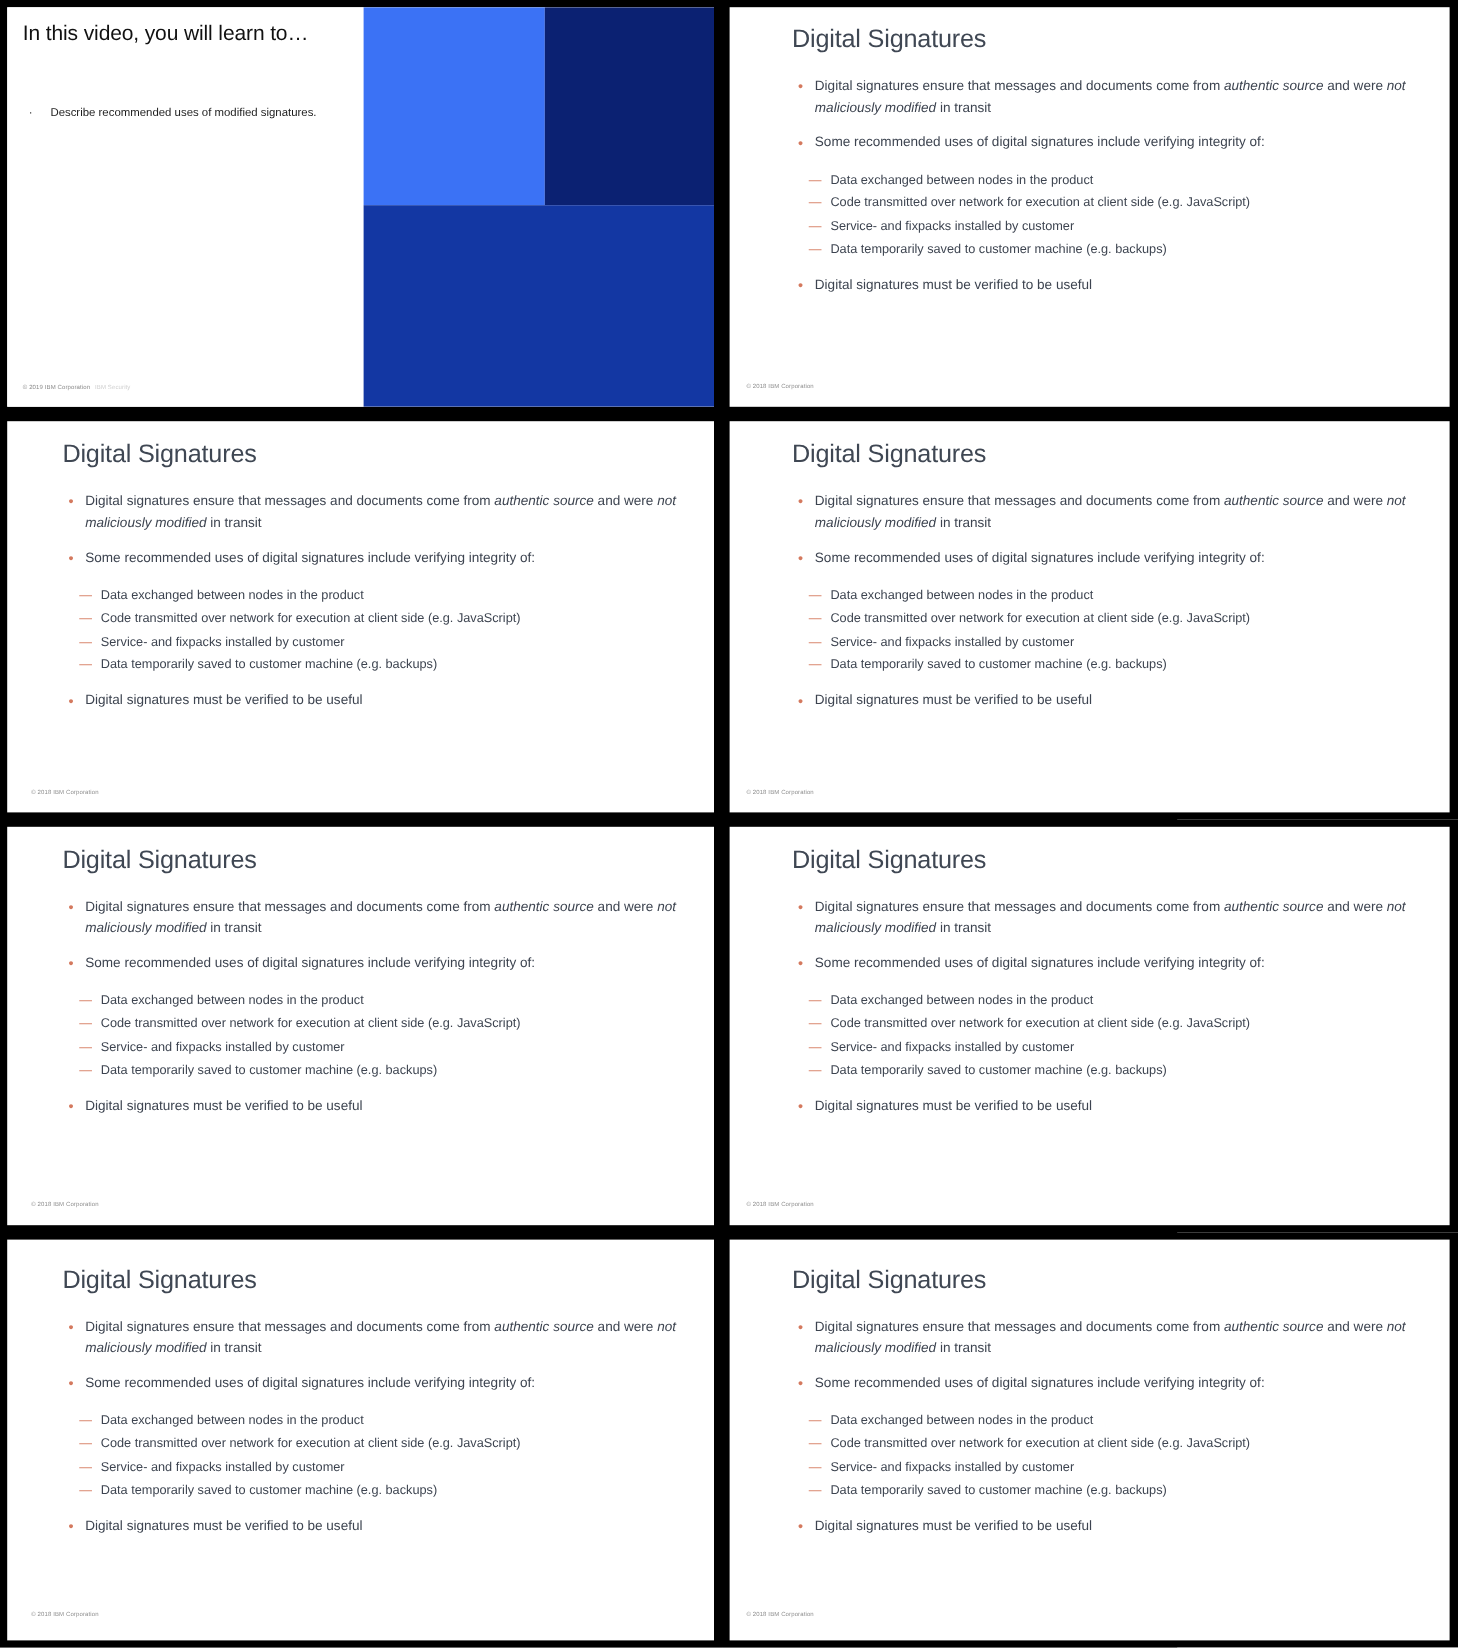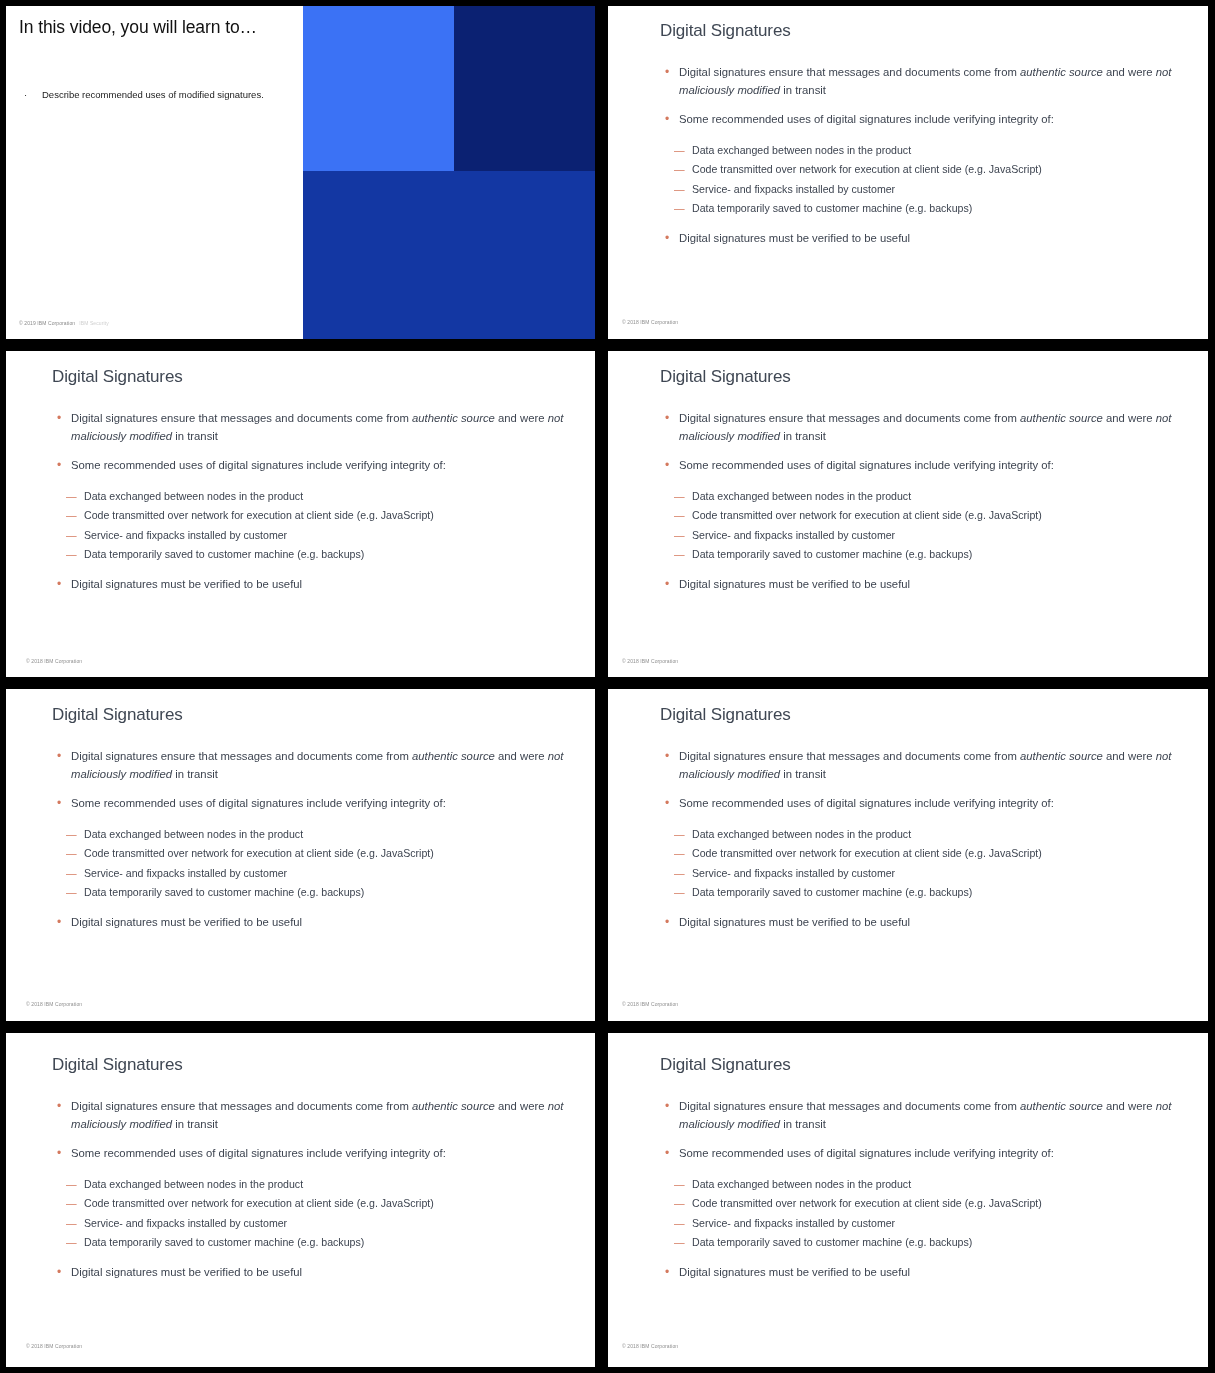--- a/index.html
+++ b/index.html
@@ -121,21 +121,21 @@
     white-space: nowrap;
   }
   .obj-footer .ghost {
     color: #cfcfcf;
     margin-left: 4px;
   }
 
   
   .ds-title {
     position: absolute;
-    font-size: 17px;
+    font-size: 21px;
     color: #3f4753;
     font-weight: 400;
     letter-spacing: -0.15px;
   }
   .ds-body {
     position: absolute;
   }
 
   .ds-l1 {
     position: relative;

